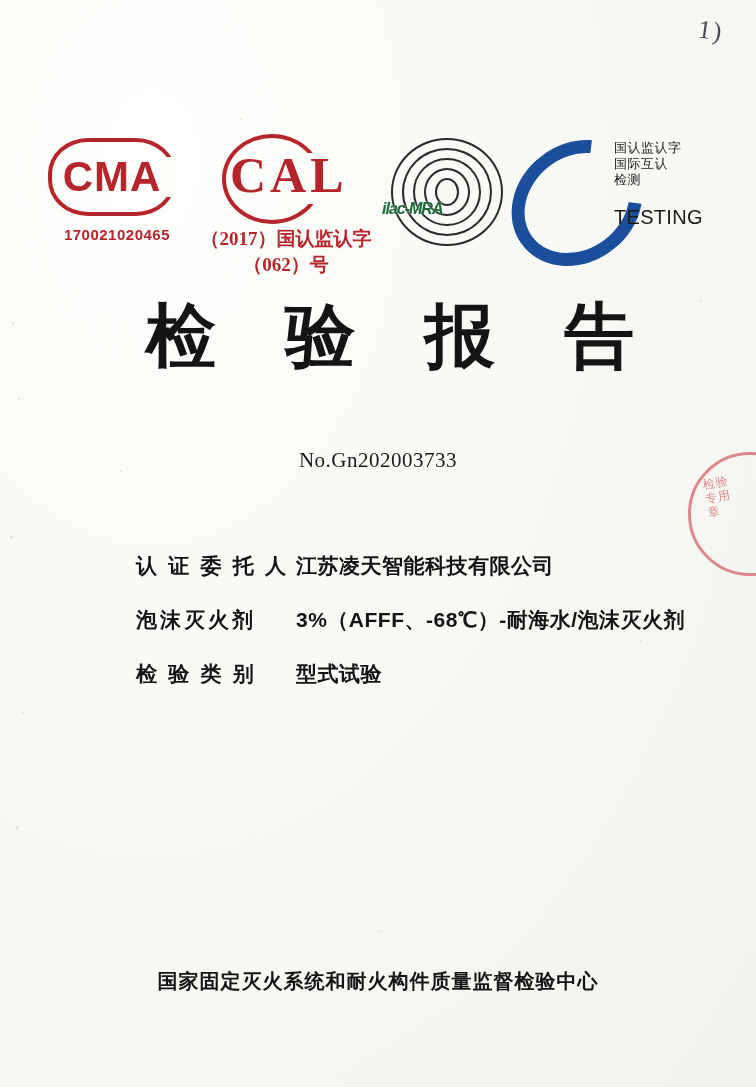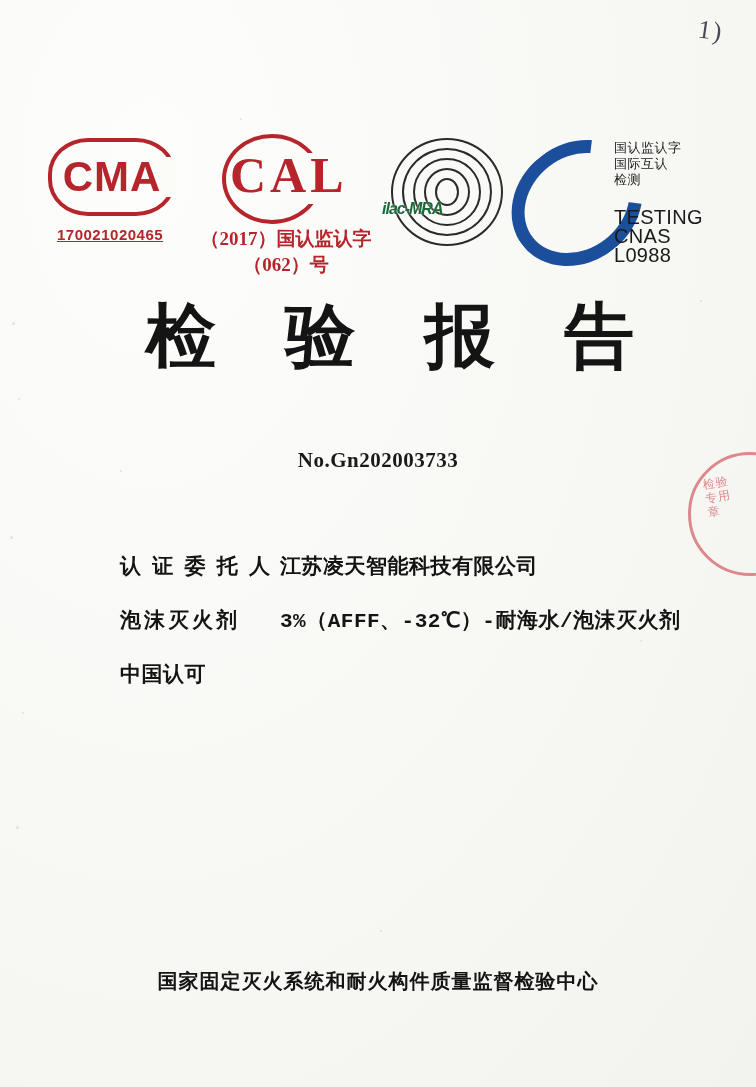--- a/index.html
+++ b/index.html
@@ -84,30 +84,29 @@
     justify-content: center;
     font-family: "Liberation Sans", sans-serif;
     font-weight: bold;
     font-size: 42px;
     color: #b5252b;
     letter-spacing: 1px;
     text-align: center;
   }
   .cma-code {
     position: absolute;
-    left: 57px;
+    left: 24px;
     top: 98px;
     width: 146px;
-    text-align: left;
+    text-align: right;
     font-family: "Liberation Sans", sans-serif;
     font-size: 15px;
     font-weight: bold;
     color: #b5252b;
     letter-spacing: .5px;
-    text-decoration: underline;
   }
 
   
   .cal {
     position: absolute;
     left: 222px;
     top: 6px;
     width: 116px;
     height: 84px;
   }
@@ -259,46 +258,45 @@
   .report-no {
     position: absolute;
     top: 448px;
     left: 0;
     width: 756px;
     text-align: center;
     font-family: "Liberation Serif", serif;
     font-size: 21px;
     color: #1a1a1a;
     letter-spacing: .5px;
-    font-weight: bold;
   }
 
   
   .fields {
     position: absolute;
     top: 552px;
-    left: 120px;
+    left: 136px;
     width: 580px;
   }
   .field-row {
     display: flex;
     align-items: baseline;
     margin-bottom: 26px;
     font-size: 21px;
   }
   .field-label {
     width: 160px;
     flex: 0 0 160px;
     font-family: "Liberation Serif", serif;
     font-weight: bold;
     color: #141414;
     letter-spacing: 3px;
   }
   .field-value {
-    font-family: Liberation Mono, monospace;
+    font-family: Liberation Sans, sans-serif;
     font-weight: bold;
     color: #141414;
     letter-spacing: .5px;
   }
 
   
   .footer {
     position: absolute;
     bottom: 92px;
     left: 0;
@@ -377,40 +375,40 @@
 
     <div class="cnas">
       <div class="swoosh"></div>
       <div class="cn-lines">
         <div>国认监认字</div>
         <div>国际互认</div>
         <div>检测</div>
       </div>
       <div class="en-lines">
         <div>TESTING</div>
-        <div>CNAS L0988</div>
       </div>
     </div>
   </div>
 
   <div class="doc-title">检 验 报 告</div>
 
   <div class="report-no">No.Gn202003733</div>
 
   <div class="fields">
     <div class="field-row">
       <div class="field-label">认 证 委 托 人</div>
       <div class="field-value">江苏凌天智能科技有限公司</div>
     </div>
     <div class="field-row">
       <div class="field-label">泡沫灭火剂</div>
-      <div class="field-value">3%（AFFF、-32℃）-耐海水/泡沫灭火剂</div>
+      <div class="field-value">3%（AFFF、-68℃）-耐海水/泡沫灭火剂</div>
     </div>
     <div class="field-row">
-      <div class="field-value">中国认可</div>
+      <div class="field-label">检 验 类 别</div>
+      <div class="field-value">型式试验</div>
     </div>
   </div>
 
   <div class="stamp">
     <div class="stamp-text">检验专用章</div>
   </div>
 
   <div class="footer">国家固定灭火系统和耐火构件质量监督检验中心</div>
 
 </div>

